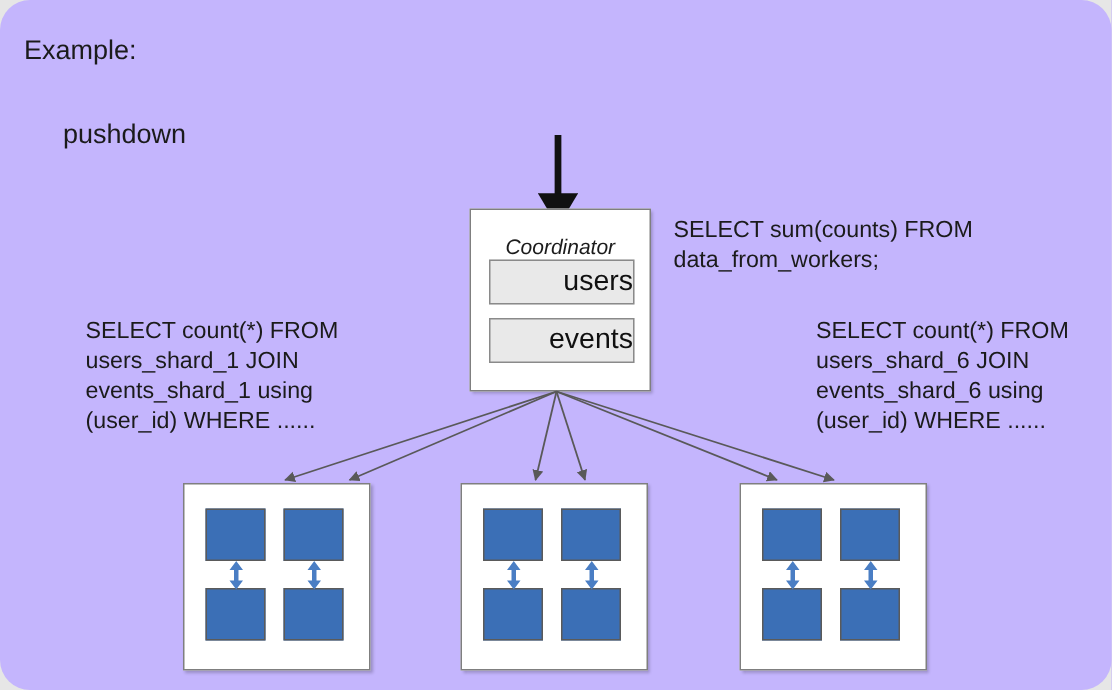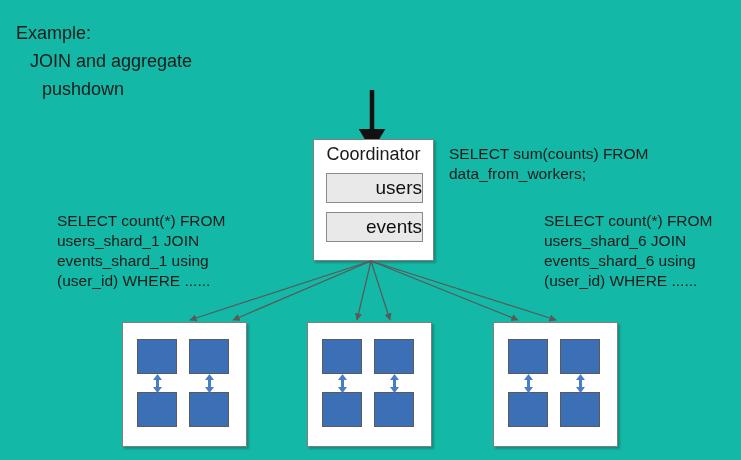--- a/index.html
+++ b/index.html
@@ -12,21 +12,22 @@
     height: 460px;
     background: #e6e6e6;
     font-family: "Liberation Sans", sans-serif;
     color: #1b1b1b;
     overflow: hidden;
   }
   #canvas {
     position: relative;
     width: 741px;
     height: 460px;
-    background: #14b8a6;
+    background: #c4b5fd;
+    border-radius: 20px;
   }
   .txt {
     position: absolute;
     white-space: pre;
     line-height: 1.30;
     color: #1b1b1b;
   }
 
   
   #caption-title {
@@ -80,25 +81,26 @@
     width: 121px;
     height: 122px;
     background: #ffffff;
     border: 1px solid #7f7f7f;
     box-sizing: border-box;
     box-shadow: 1.5px 1.5px 2px rgba(0,0,0,0.22);
   }
   #coordinator-label {
     position: absolute;
     left: 0;
-    top: 4px;
+    top: 16px;
     width: 100%;
     text-align: center;
-    font-size: 18px;
+    font-size: 14px;
     color: #1b1b1b;
+    font-style: italic;
   }
   .coord-table {
     position: absolute;
     left: 12px;
     width: 97px;
     height: 30px;
     background: #e9e9e9;
     border: 1px solid #8a8a8a;
     box-sizing: border-box;
     text-align: right;
@@ -155,21 +157,20 @@
     height: 460px;
     pointer-events: none;
   }
 </style>
 </head>
 <body>
 
 <div id="canvas">
 
   <div class="txt" id="caption-title">Example:</div>
-  <div class="txt" id="caption-line2">JOIN and aggregate</div>
   <div class="txt" id="caption-line3">pushdown</div>
 
 
   <svg id="top-arrow" viewBox="0 0 741 460" xmlns="http://www.w3.org/2000/svg">
     <defs>
       <marker id="headBlack" markerWidth="6" markerHeight="6" refX="0.5" refY="3" orient="auto" markerUnits="strokeWidth">
         <path d="M0,0 L0,6 L5,3 z" fill="#111111"></path>
       </marker>
     </defs>
     <line x1="372" y1="90" x2="372" y2="131" stroke="#111111" stroke-width="4.5" marker-end="url(#headBlack)"></line>

